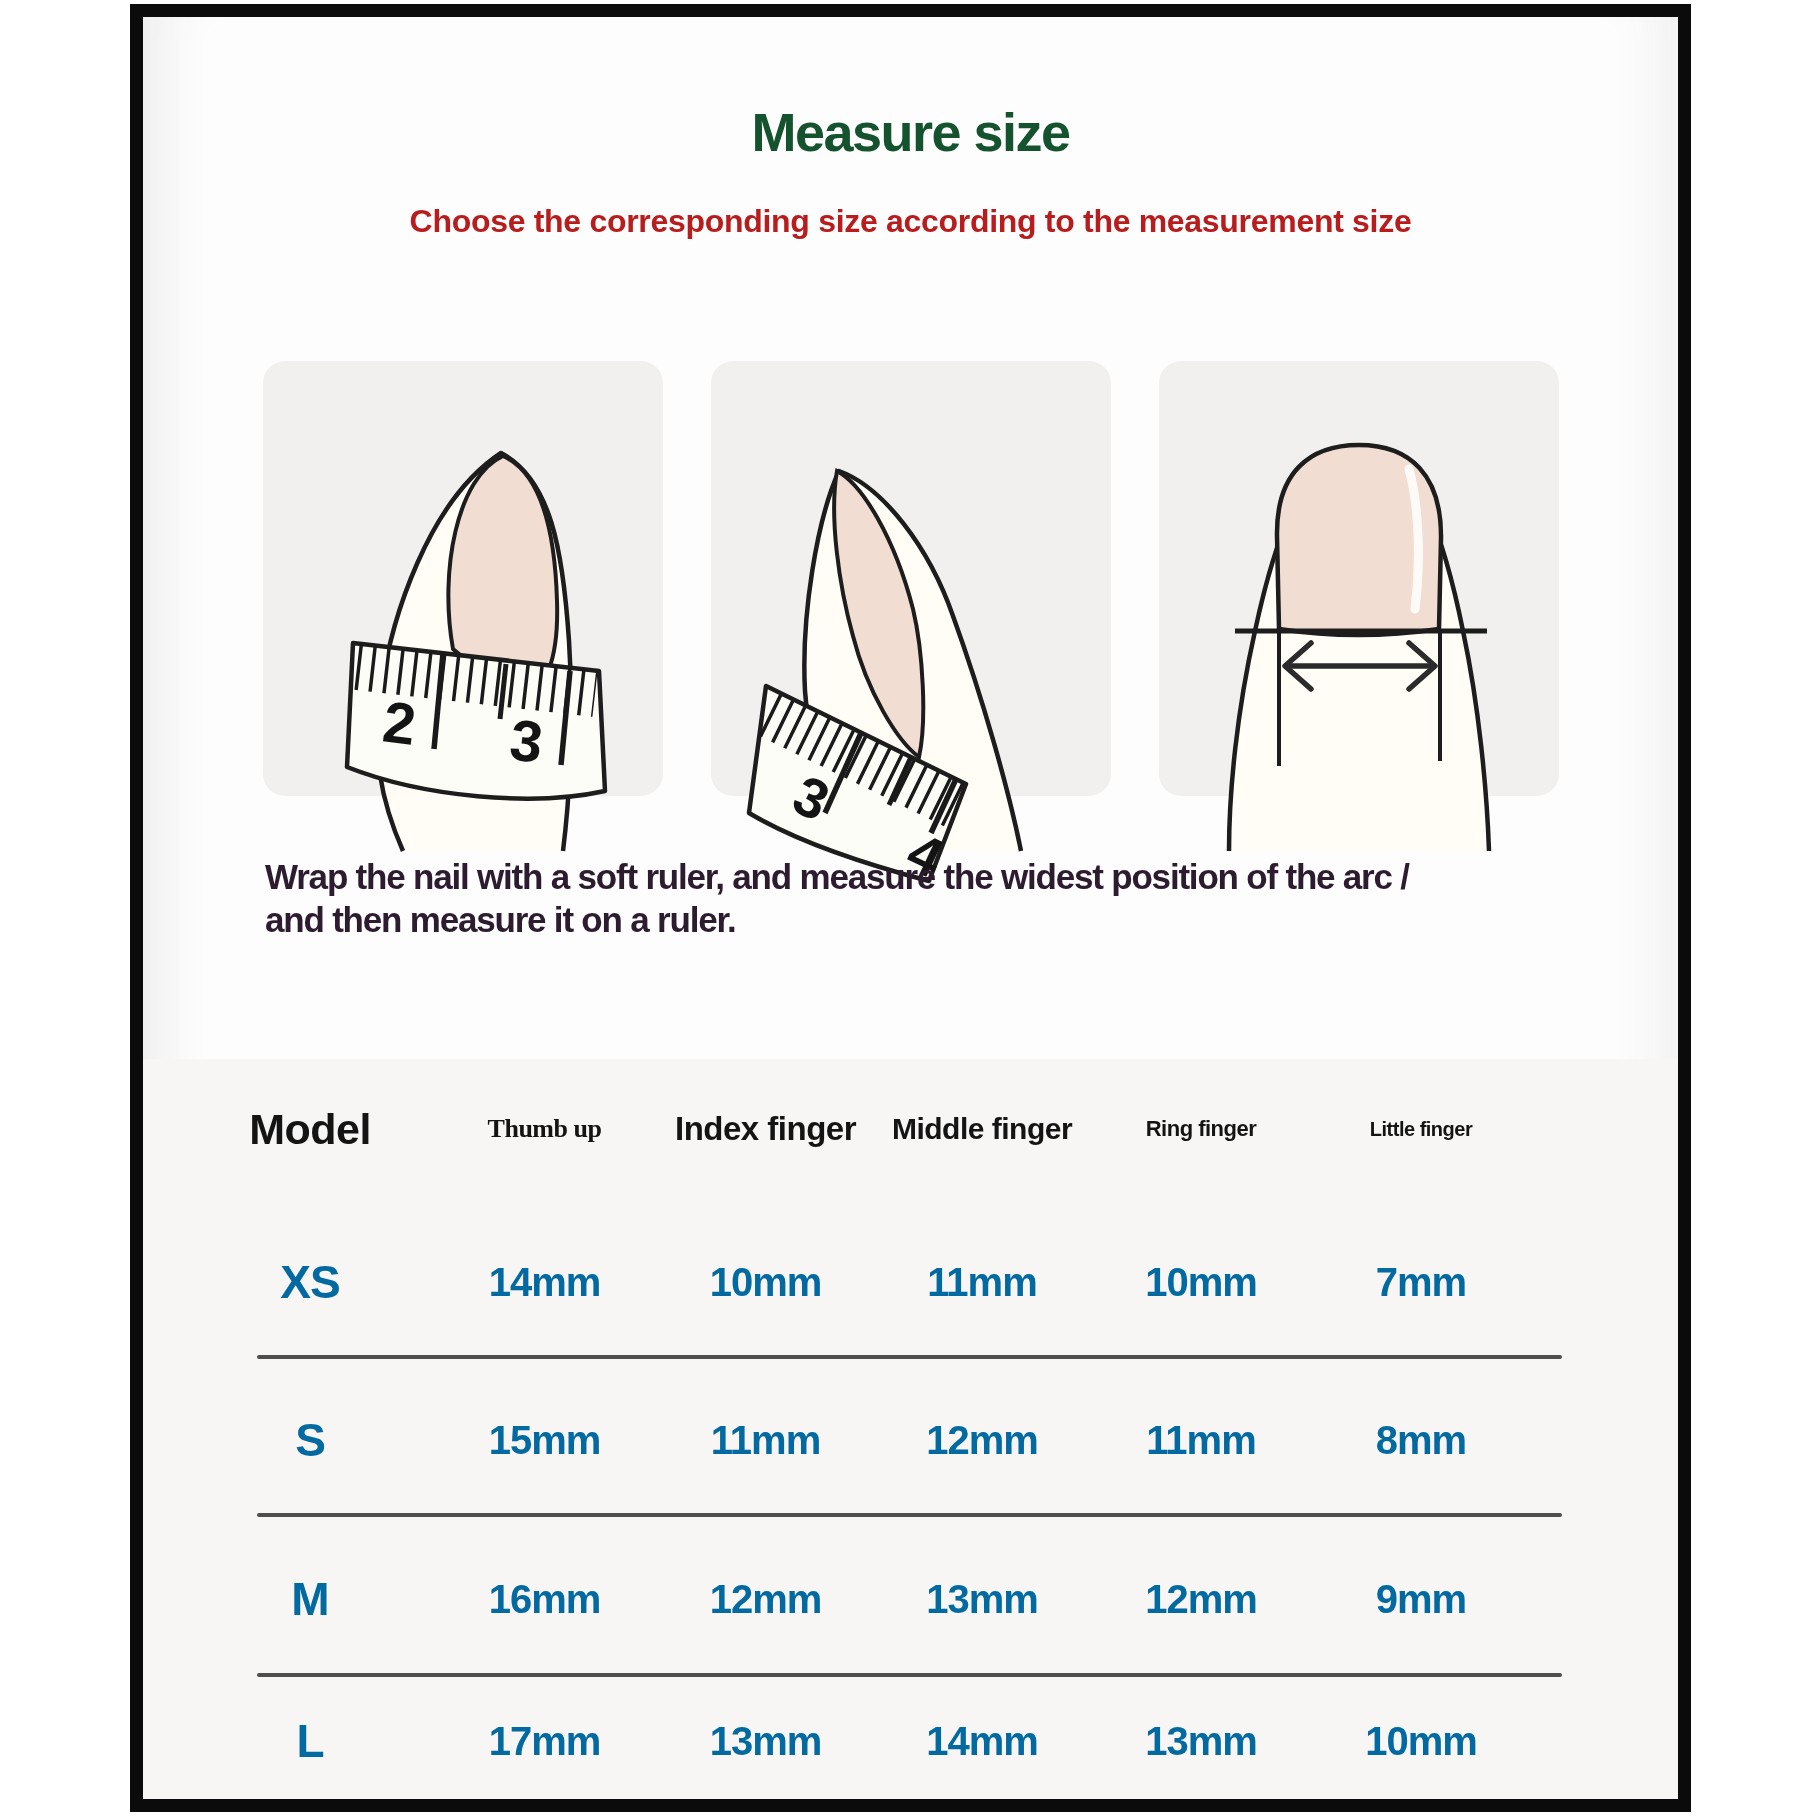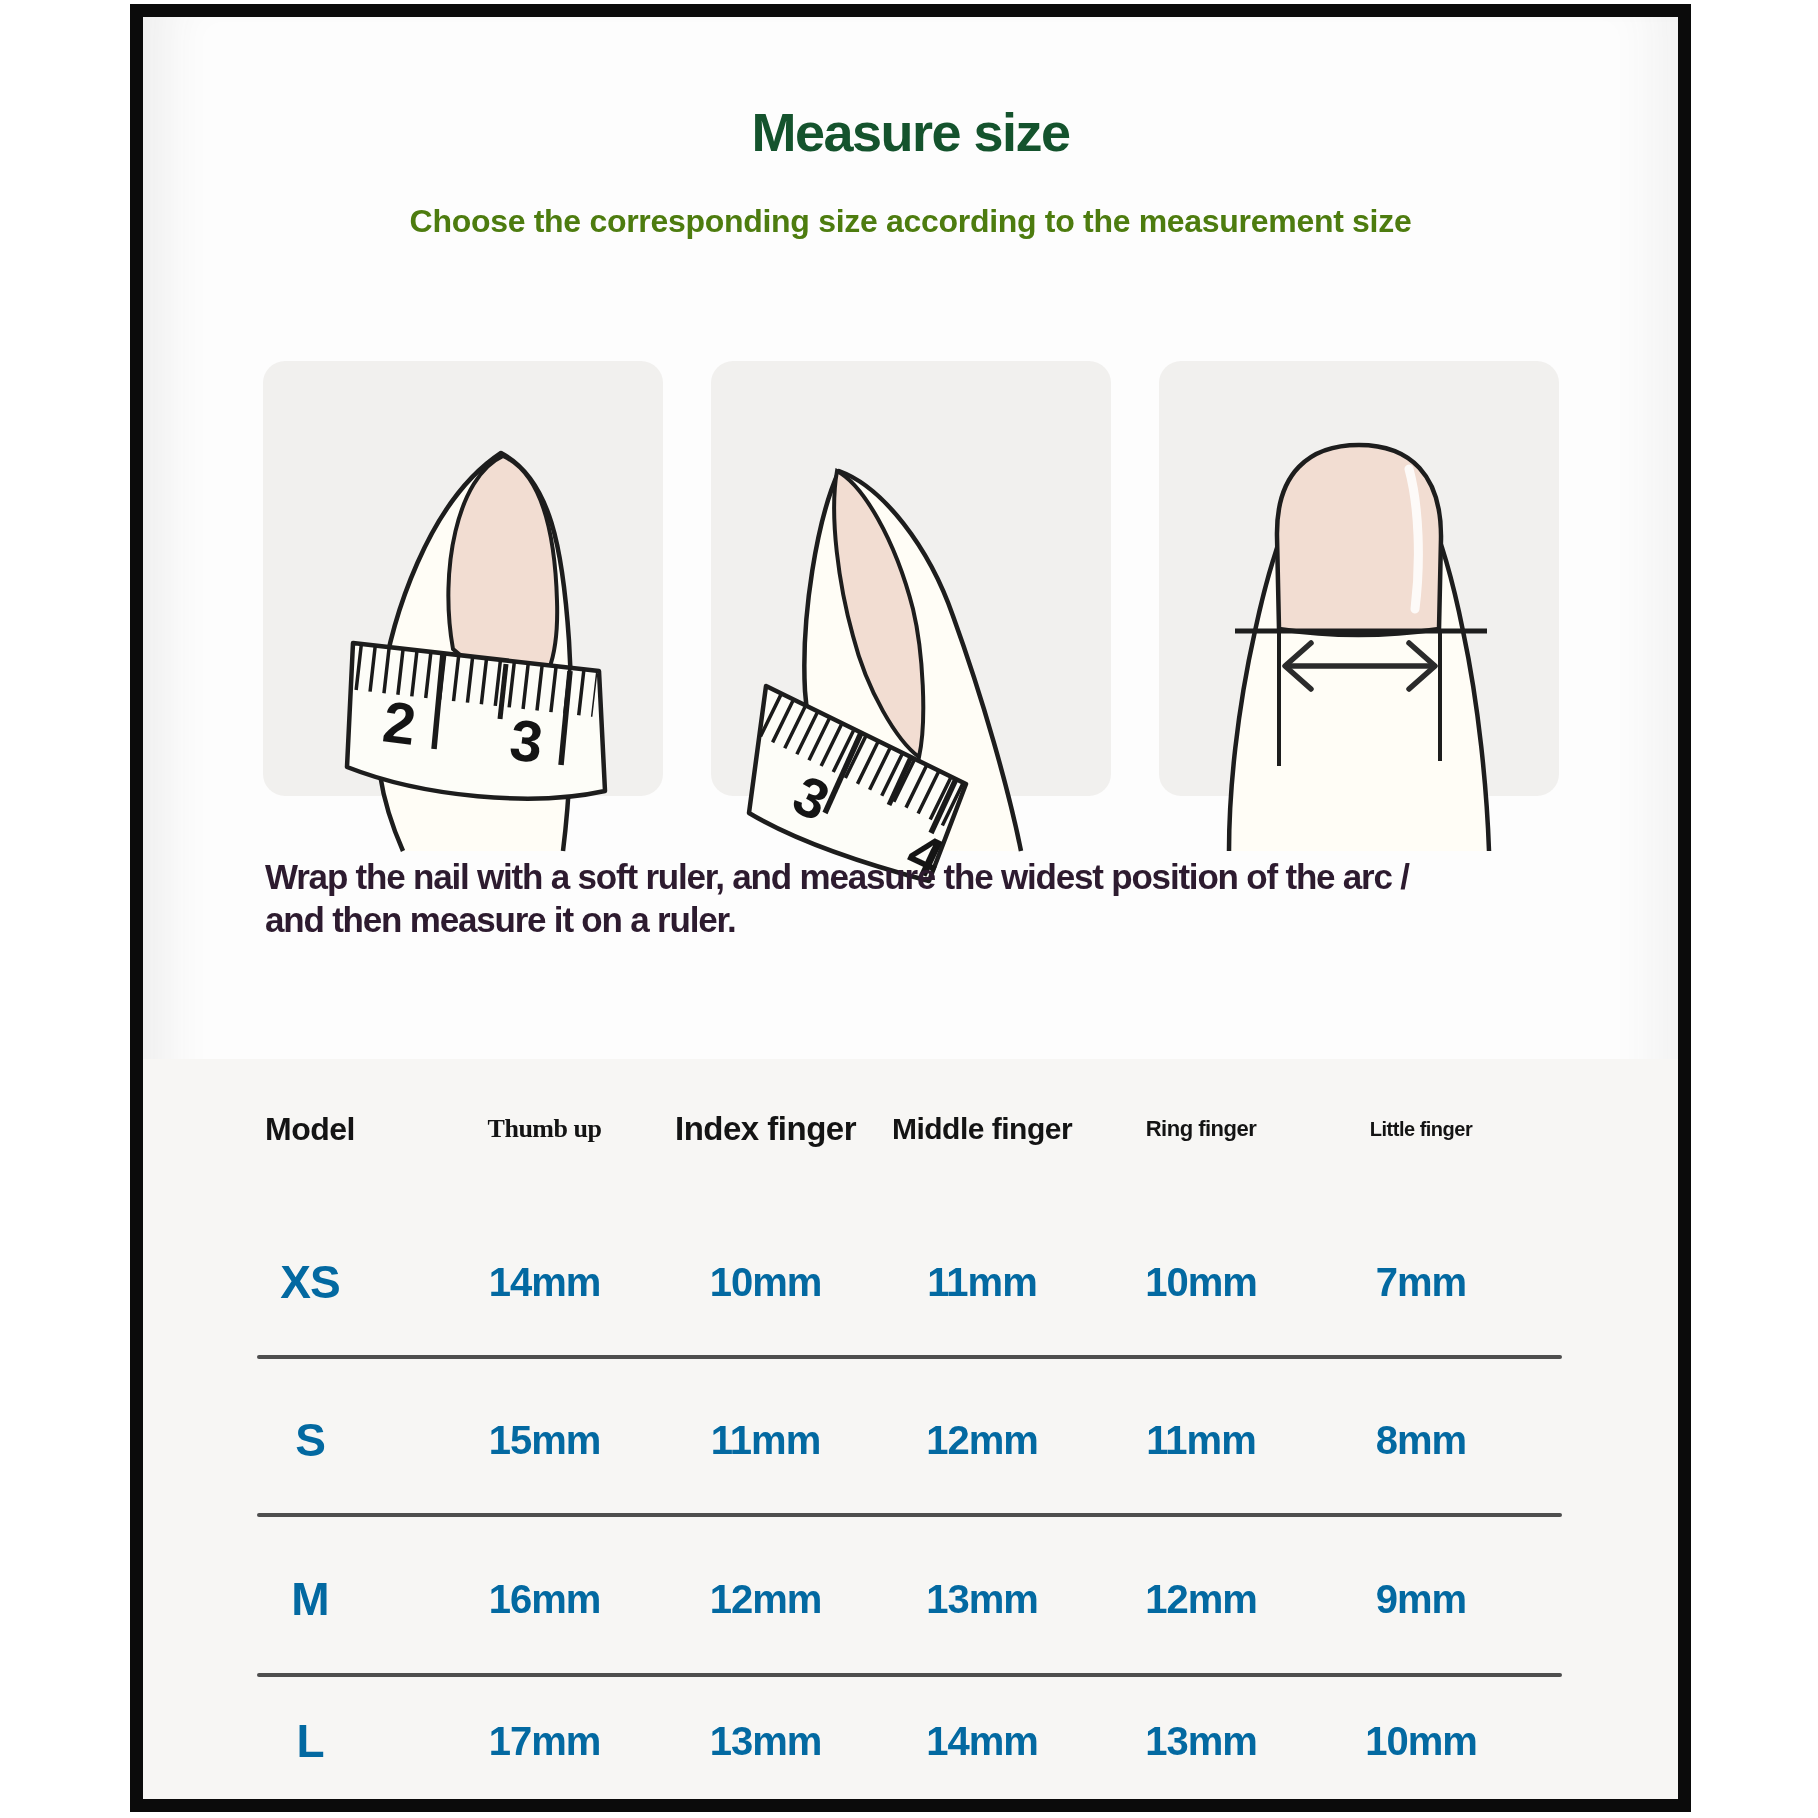--- a/index.html
+++ b/index.html
@@ -14,21 +14,21 @@
   .card-inner{
     position:relative;width:100%;height:100%;background:#fdfdfd;
     box-shadow:inset 55px 0 45px -30px rgba(60,60,60,.07), inset -55px 0 45px -30px rgba(60,60,60,.06);
   }
   .title{
     position:absolute;top:84px;left:0;width:100%;text-align:center;
     font-size:54px;font-weight:bold;color:#14532d;letter-spacing:-1.5px;
   }
   .subtitle{
     position:absolute;top:186px;left:0;width:100%;text-align:center;
-    font-size:32px;font-weight:bold;color:#4d7c0f;letter-spacing:-0.3px;
+    font-size:32px;font-weight:bold;color:#b91c1c;letter-spacing:-0.3px;
   }
   .panels{
     position:absolute;top:344px;left:0;width:100%;
     display:flex;justify-content:center;gap:48px;
   }
   .panel{
     width:400px;height:435px;background:#f1f0ee;border-radius:22px;position:relative;
   }
   .panel svg{position:absolute;left:0;top:0;overflow:visible;}
   .instructions{
@@ -40,21 +40,21 @@
   }
   .trow{
     position:absolute;left:0;right:0;
     display:grid;grid-template-columns:288px 227px 215px 218px 220px 220px 1fr;
     align-items:center;
   }
   .cell{text-align:center;color:#0369a1;white-space:nowrap;}
   .cell.c1{text-indent:46px;}
   .thead{top:45px;height:50px;}
   .thead .cell{font-weight:bold;color:#141414;letter-spacing:-0.5px;}
-  .thead .h1{font-size:32px;}
+  .thead .h1{font-size:43px;}
   .thead .h2{font-size:26px;font-family:Liberation Serif, serif;}
   .thead .h3{font-size:33px;}
   .thead .h4{font-size:30px;}
   .thead .h5{font-size:22px;}
   .thead .h6{font-size:20px;}
   .r0{top:150px;height:146px;}
   .r1{top:308px;height:146px;}
   .r2{top:466px;height:148px;}
   .r3{top:626px;height:112px;}
   .cell.model{font-size:46px;font-weight:bold;letter-spacing:-1px;}

